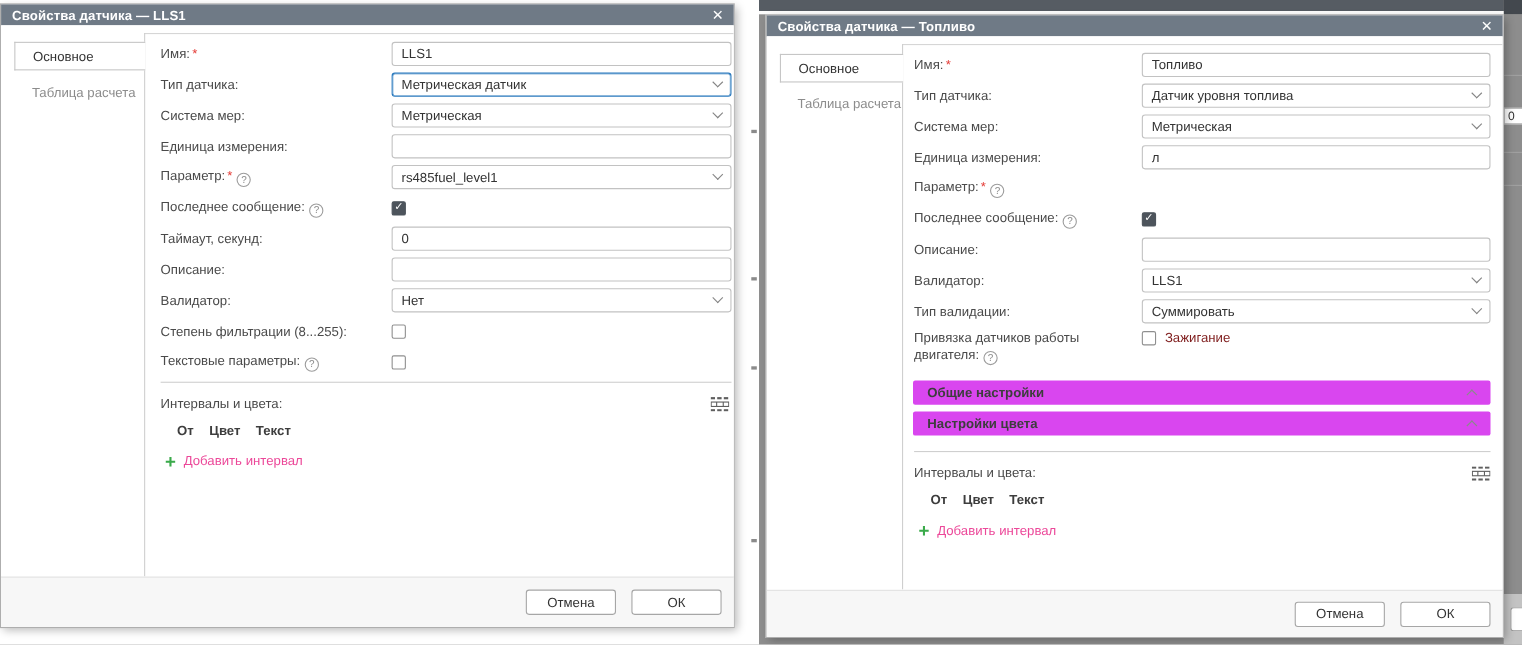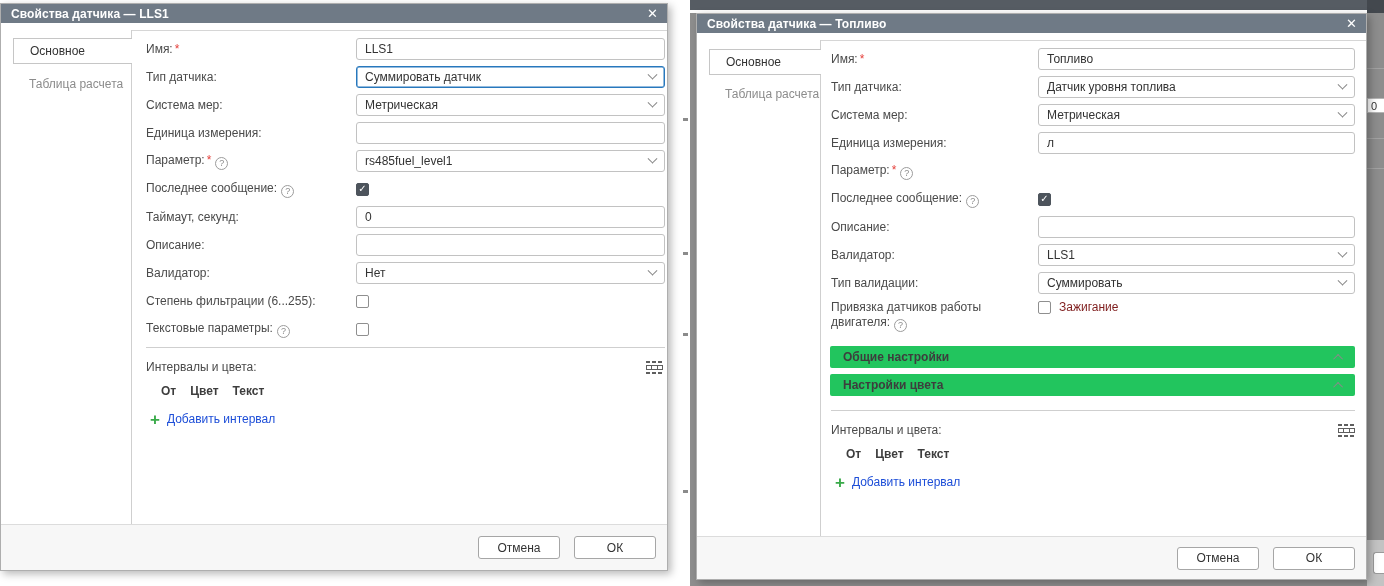--- a/index.html
+++ b/index.html
@@ -62,35 +62,35 @@
   .select { display:flex; align-items:center; cursor:pointer; }
   .select.focused { border-color:#2878bd; box-shadow:inset 0 0 0 0.5px #2878bd; }
   .chev { width:7px; height:7px; border-right:1.4px solid #858585; border-bottom:1.4px solid #858585; transform:rotate(45deg) translate(-2px,-2px); margin-left:auto; flex:none; }
 
   .cb { width:13px; height:13px; border:1px solid #8f8f8f; border-radius:2px; background:#fff; flex:none; cursor:pointer; display:inline-flex; align-items:center; justify-content:center; }
   .cb.checked { background:#4d545c; border-color:#4d545c; }
   .cb.checked::after { content:"✓"; color:#fff; font-size:10px; font-weight:bold; line-height:1; }
   .cb-label { margin-left:8px; color:#7f1d1d; }
   .row.tall .cb { margin-top:1px; }
 
-  .accordion { height:22px; background:#22c55e; border-radius:2px; margin:0 0 6px -1px; display:flex; align-items:center; padding:0 12px 0 13px; cursor:pointer; }
+  .accordion { height:22px; background:#d946ef; border-radius:2px; margin:0 0 6px -1px; display:flex; align-items:center; padding:0 12px 0 13px; cursor:pointer; }
   .acc-label { font-weight:bold; color:#3d3d3d; }
   .acc-chev { width:7px; height:7px; border-left:1.3px solid #8a8a8a; border-top:1.3px solid #8a8a8a; transform:rotate(45deg) translateY(2px); margin-left:auto; flex:none; }
   .accordions { margin-top:10px; }
 
   .divider { border-top:1px solid #cfcfcf; margin-top:7px; }
   .dlg-right .divider { margin-top:14px; }
   .intervals-head { display:flex; align-items:center; margin-top:10px; height:18px; }
   .intervals-label { color:#4a4a4a; }
   .grid-icon { margin-left:auto; cursor:pointer; display:block; }
   .dlg-left .grid-icon { margin-right:2px; }
   .cols { display:flex; gap:14px; margin-top:8px; padding-left:15px; font-weight:bold; color:#3d3d3d; }
   .add-interval { display:flex; align-items:center; gap:7px; margin-top:14px; cursor:pointer; padding-left:4px; }
   .plus { color:#3aaa4a; font-weight:bold; font-size:17px; line-height:13px; }
-  .add-text { color:#1d4ed8; }
+  .add-text { color:#ec4899; }
 
   .footer { flex:none; height:46px; background:#f7f7f7; border-top:1px solid #dcdcdc; display:flex; align-items:center; justify-content:flex-end; gap:14px; padding-right:11px; }
   .dlg-right .footer { height:43px; }
   .btn { width:82px; height:23px; background:#fff; border:1px solid #a6a6a6; border-radius:3px; font-family:inherit; font-size:12px; color:#333; display:flex; align-items:center; justify-content:center; cursor:pointer; }
 </style>
 </head>
 <body>
 
 <div class="stage">
 
@@ -119,21 +119,21 @@
         <div class="content">
 
           <div class="row">
             <div class="flabel"><span>Имя:</span><span class="req">*</span></div>
             <input class="tinput" value="LLS1" style="">
           </div>
 
           <div class="row">
             <div class="flabel"><span>Тип датчика:</span></div>
             <div class="select focused">
-                <span>Суммировать датчик</span>
+                <span>Метрическая датчик</span>
                 <i class="chev"></i>
               </div>
           </div>
 
           <div class="row">
             <div class="flabel"><span>Система мер:</span></div>
             <div class="select">
                 <span>Метрическая</span>
                 <i class="chev"></i>
               </div>
@@ -173,21 +173,21 @@
 
           <div class="row">
             <div class="flabel"><span>Валидатор:</span></div>
             <div class="select">
                 <span>Нет</span>
                 <i class="chev"></i>
               </div>
           </div>
 
           <div class="row">
-            <div class="flabel"><span>Степень фильтрации (6...255):</span></div>
+            <div class="flabel"><span>Степень фильтрации (8...255):</span></div>
             <span class="cb"></span>
           </div>
 
           <div class="row">
             <div class="flabel"><span>Текстовые параметры:</span><span class="help">
                   <span>?</span>
                 </span></div>
             <span class="cb"></span>
           </div>
 

